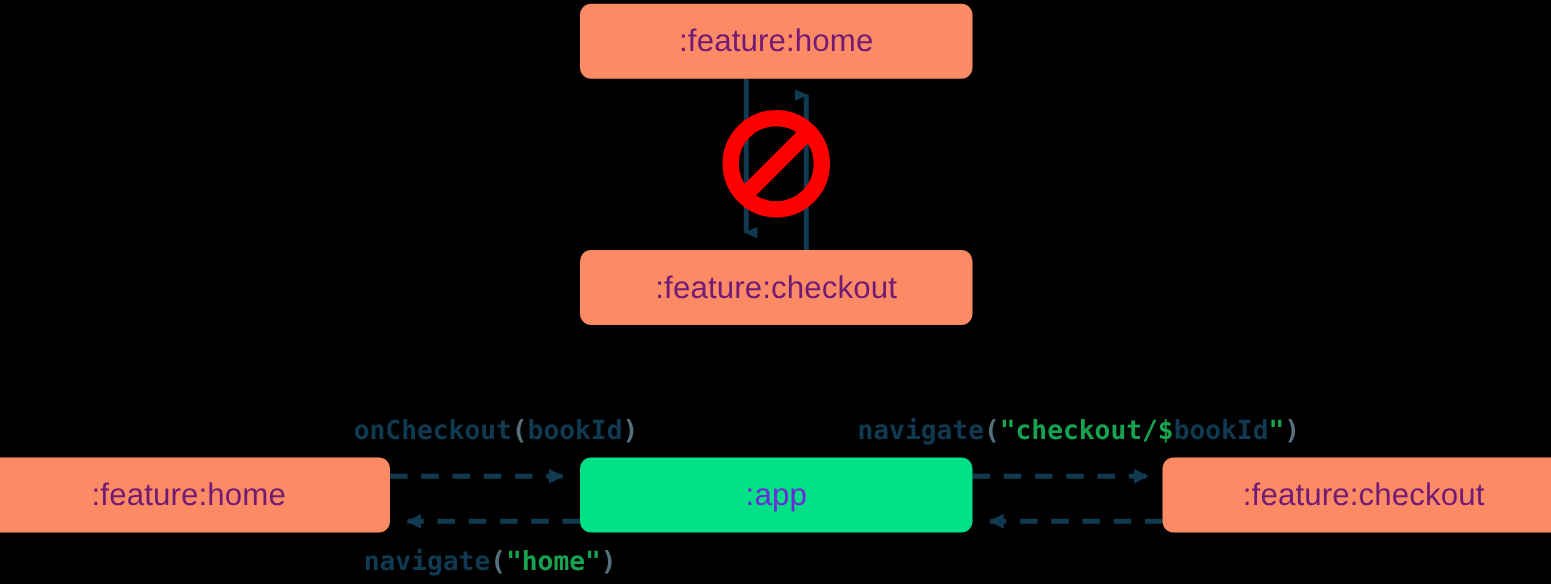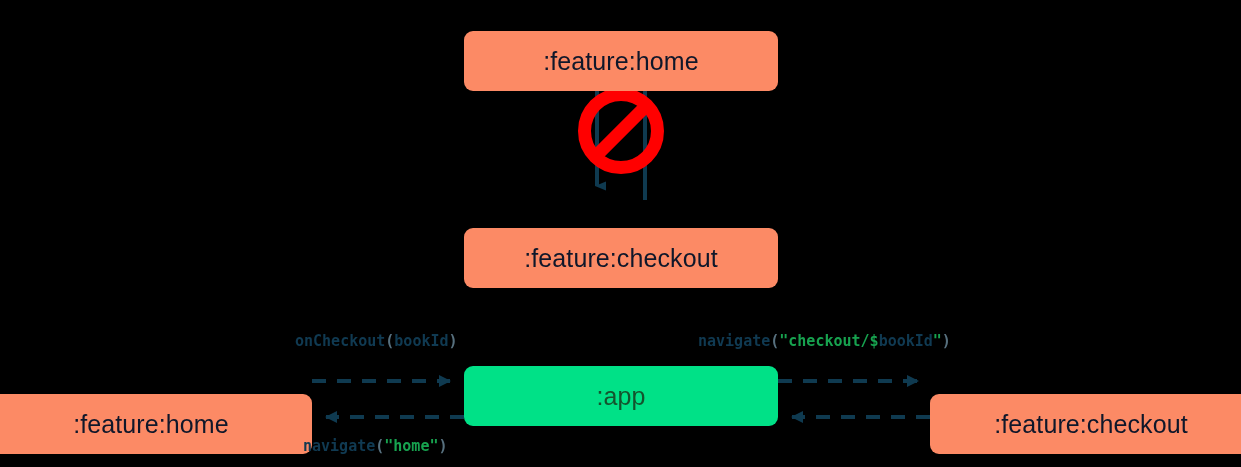--- a/index.html
+++ b/index.html
@@ -26,26 +26,25 @@
     justify-content: center;
     border-radius: 9px;
     box-sizing: border-box;
     font-family: "Liberation Sans", sans-serif;
     font-size: 25px;
     letter-spacing: 0.1px;
     white-space: nowrap;
   }
   .node.feature {
     background: #FC8A65;
-    color: #0f172a;
-    margin-top: 28px;
+    color: #701a75;
   }
   .node.app {
     background: #00E187;
-    color: #14532d;
+    color: #6d28d9;
   }
 
   
   #node-home-top     { left: 464px; top: 3px;   width: 314px; height: 60px; }
   #node-checkout-top { left: 464px; top: 200px; width: 314px; height: 60px; }
 
   
   #node-home-bottom     { left: -10px;  top: 366px; width: 322px; height: 60px; }
   #node-app             { left: 464px;  top: 366px; width: 314px; height: 60px; }
   #node-checkout-bottom { left: 930px;  top: 366px; width: 322px; height: 60px; }
@@ -56,25 +55,24 @@
     left: 0; top: 0;
     width: 1241px;
     height: 467px;
     pointer-events: none;
   }
 
   
   .edge-label {
     position: absolute;
     font-family: "DejaVu Sans Mono", monospace;
-    font-size: 15px;
+    font-size: 21px;
     font-weight: bold;
     white-space: nowrap;
     letter-spacing: 0px;
-    margin-left: 12px;
   }
   .tok-fn    { color: #103A52; }
   .tok-ident { color: #103A52; }
   .tok-paren { color: #57707E; }
   .tok-str   { color: #17A24F; }
 
   #label-oncheckout       { left: 283px; top: 332px; }
   #label-navigate-checkout{ left: 686px; top: 332px; }
   #label-navigate-home    { left: 291px; top: 437px; }
   #label-onpaymentcancel  { left: 738px; top: 437px; }

